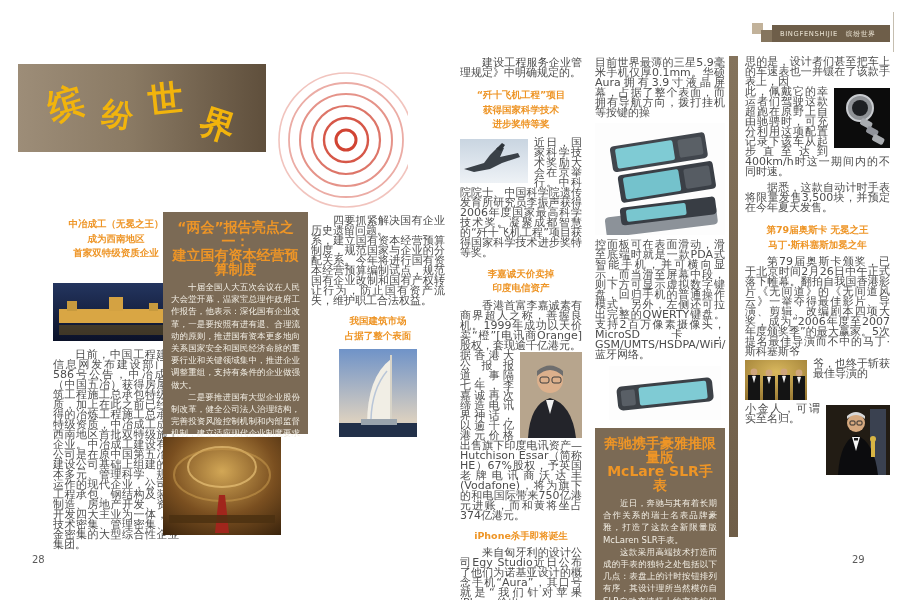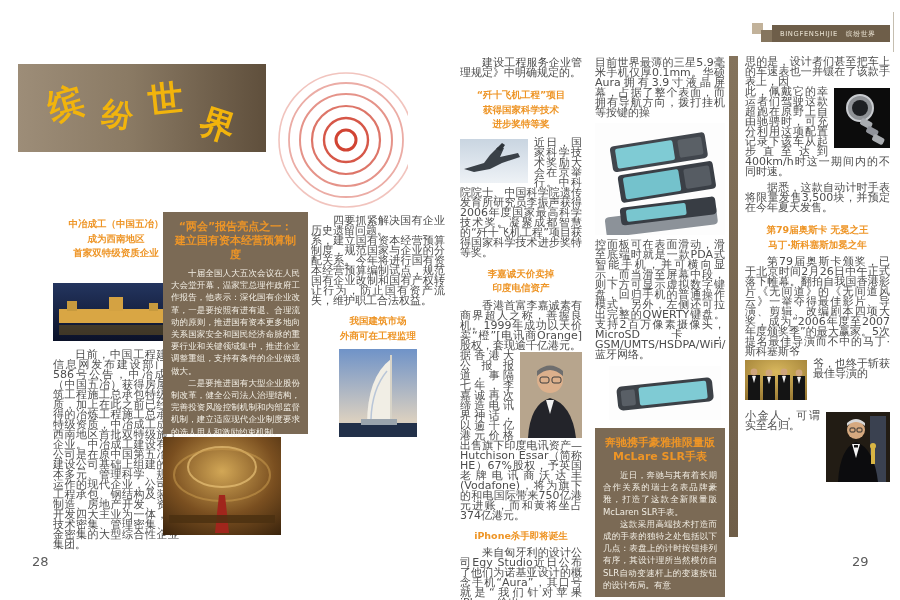--- a/index.html
+++ b/index.html
@@ -5,40 +5,40 @@
   html,body{margin:0;padding:0;background:#e9e9e9;}
   .spread{position:relative;width:900px;height:600px;background:#ffffff;overflow:hidden;
           font-family:"DejaVu Sans","Liberation Sans",sans-serif;}
   .abs{position:absolute;}
   .txt{font-size:11px;line-height:10px;color:#4c4c4c;text-align:justify;margin:0;}
   .ind{text-indent:2em;}
   .oh{color:#ee9526;font-weight:700;text-align:center;font-size:9.5px;line-height:14.5px;}
   .oh span{display:block;}
   .panel{background:#7b6a55;padding:8px 8px 6px 8px;box-sizing:border-box;}
   .panel .txt{color:#f2eee4;font-size:8.5px;line-height:12.2px;}
-  .panel .oh{font-size:11px;line-height:14px;margin-bottom:5px;}
+  .panel .oh{font-size:14px;line-height:14px;margin-bottom:5px;}
   .col{position:absolute;}
   .ph{display:block;overflow:hidden;}
   .ph svg{display:block;width:100%;height:100%;}
   .fl{float:left;margin:1px 6px 2px 0;}
   .fr{float:right;margin:1px 0 2px 6px;}
   .clearfix::after{content:"";display:block;clear:both;}
   
   .logo-box{position:absolute;left:18px;top:64px;width:248px;height:88px;
             background:linear-gradient(90deg,#9d8d78 0%,#8a7a64 45%,#5f4f3c 100%);}
   .logo-char{position:absolute;color:#f2b40c;font-weight:700;}
   .hdr-bar{position:absolute;left:772px;top:25px;width:118px;height:17px;background:#6e5e49;
            color:#ece5d5;font-size:6.8px;letter-spacing:.6px;display:flex;align-items:center;
            padding-left:8px;box-sizing:border-box;white-space:nowrap;}
   .hdr-sq1{position:absolute;left:752px;top:23px;width:11px;height:11px;background:#c2b29a;}
   .hdr-sq2{position:absolute;left:761px;top:30px;width:12px;height:12px;background:#85755e;}
   .hdr-line{position:absolute;left:893px;top:12px;width:1px;height:40px;background:#c5beb0;}
   .vbar{position:absolute;left:729px;top:56px;width:9px;height:481px;
         background:linear-gradient(180deg,#84735c,#6f5e48);}
-  .pagenum{position:absolute;font-size:13px;color:#5a5a5a;text-align:center;}
+  .pagenum{position:absolute;font-size:10px;color:#5a5a5a;text-align:center;}
 </style>
 </head>
 <body>
 
 <div class="spread">
 
   <div class="hdr-sq1"></div>
   <div class="hdr-sq2"></div>
   <div class="hdr-bar">
     <span>BINGFENSHIJIE</span>
@@ -60,21 +60,21 @@
       <circle cx="70" cy="72" r="22" fill="none" stroke="#cf3a28" stroke-width="2.4" opacity=".85"></circle>
       <circle cx="70" cy="72" r="34" fill="none" stroke="#cf3a28" stroke-width="2.2" opacity=".7"></circle>
       <circle cx="70" cy="72" r="46" fill="none" stroke="#cf3a28" stroke-width="2" opacity=".55"></circle>
       <circle cx="70" cy="72" r="57" fill="none" stroke="#cf3a28" stroke-width="1.8" opacity=".42"></circle>
       <circle cx="70" cy="72" r="67" fill="none" stroke="#cf3a28" stroke-width="1.6" opacity=".3"></circle>
     </svg>
   </div>
 
   <div class="col" style="left:53px;top:217px;width:126px;">
     <div class="oh" style="margin-bottom:22px;">
-      <span>中冶成工（中国五冶）</span>
+      <span>中冶成工（无冕之王）</span>
       <span>成为西南地区</span>
       <span>首家双特级资质企业</span>
     </div>
     <div class="ph" style="width:126px;height:58px;margin-bottom:9px;">
       <svg viewBox="0 0 126 58">
         <defs>
             <linearGradient id="sky1" x1="0" y1="0" x2="0" y2="1">
           <stop offset="0" stop-color="#24355f"></stop>
               <stop offset="1" stop-color="#0a1128"></stop>
             </linearGradient>
@@ -115,21 +115,21 @@
       <polygon points="52,96 66,96 62,58 56,58" fill="#a1261c"></polygon>
       <rect x="6" y="78" width="106" height="8" fill="#4a2f10" opacity=".8"></rect>
     </svg>
   </div>
 
   <div class="col" style="left:311px;top:214px;width:134px;">
     <p class="txt ind" style="margin-top:2px;">四要抓紧解决国有企业历史遗留问题。</p>
     <p class="txt">系，建立国有资本经营预算制度，规范国家与企业的分配关系。今年将进行国有资本经营预算编制试点，规范国有企业改制和国有产权转让行为，防止国有资产流失，维护职工合法权益。</p>
     <div class="oh" style="margin:8px 0 6px 0;text-align:center;">
       <span>我国建筑市场</span>
-      <span>外商可在工程监理</span>
+      <span>占据了整个表面</span>
     </div>
     <div class="ph" style="width:78px;height:88px;margin:0 auto 6px auto;">
       <svg viewBox="0 0 78 88">
         <defs>
             <linearGradient id="sky2" x1="0" y1="0" x2="0" y2="1">
           <stop offset="0" stop-color="#6f93c8"></stop>
               <stop offset=".8" stop-color="#d9cfc0"></stop>
             </linearGradient>
           </defs>
         <rect width="78" height="88" fill="url(#sky2)"></rect>
@@ -281,21 +281,21 @@
           <g fill="#f0f0f0">
               <polygon points="7,16 11,16 9,23"></polygon>
               <polygon points="22,17 26,17 24,24"></polygon>
               <polygon points="37,16 41,16 39,23"></polygon>
               <polygon points="52,17 56,17 54,24"></polygon>
             </g>
         </svg>
       </span>
       <span>爷，也终于斩获最佳导演的</span>
     </div>
-    <div class="txt clearfix" style="margin-top:9px;">
+    <div class="txt clearfix" style="margin-top:2px;">
       <span class="ph fr" style="width:64px;height:70px;">
         <svg viewBox="0 0 64 70">
           <rect width="64" height="70" fill="#221c14"></rect>
           <rect x="44" y="4" width="16" height="66" fill="#3a4150"></rect>
           <circle cx="30" cy="18" r="9" fill="#d6a97f"></circle>
           <path d="M21,14 Q30,6 39,14 L39,11 Q30,3 21,11 Z" fill="#d8d8d8"></path>
           <rect x="24" y="16" width="5" height="4" rx="1" fill="none" stroke="#2c2c2c"></rect>
           <rect x="31" y="16" width="5" height="4" rx="1" fill="none" stroke="#2c2c2c"></rect>
           <path d="M12,70 Q14,36 30,30 Q48,36 52,70 Z" fill="#0c0c0e"></path>
           <polygon points="26,32 34,32 30,46" fill="#f4f4f4"></polygon>

